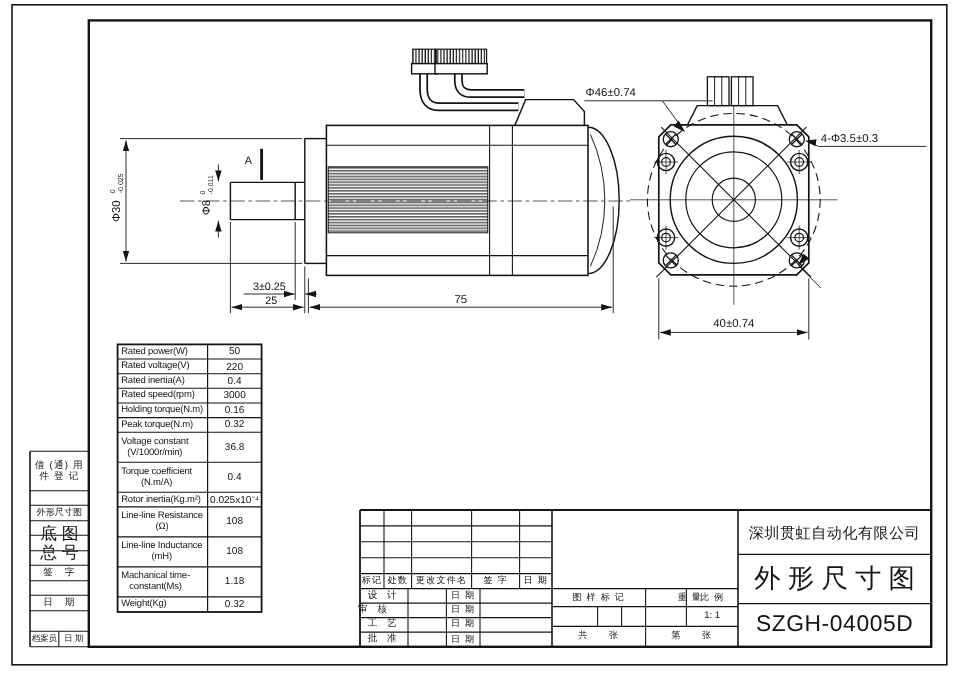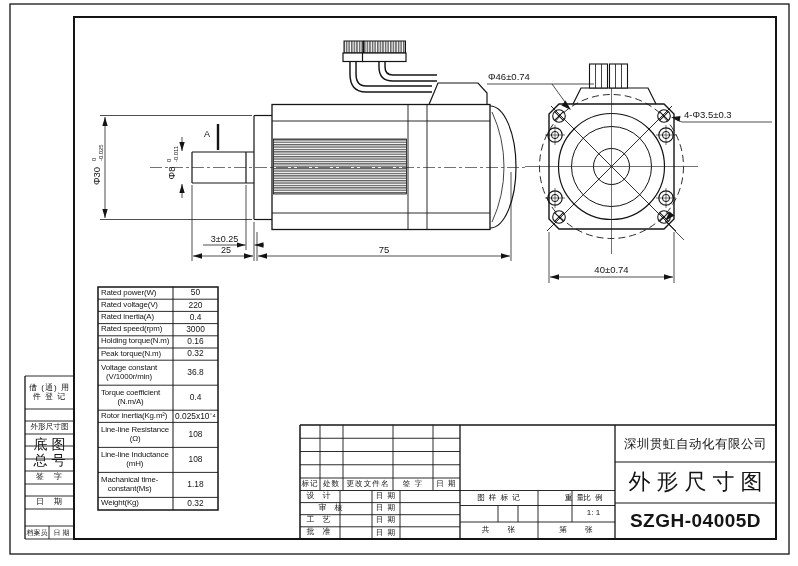--- a/index.html
+++ b/index.html
@@ -10,21 +10,21 @@
   .t{position:absolute;display:flex;align-items:center;justify-content:center;
      text-align:center;line-height:1.12;white-space:pre-line;box-sizing:border-box;}
   .tl{justify-content:flex-start;text-align:center;padding-left:2px;}
   .sl{font-size:7.9px;letter-spacing:-0.15px;}
   .sv{font-size:8.4px;}
   .tb{font-size:7.6px;letter-spacing:1px;}
   .role{font-size:8px;letter-spacing:3px;}
   .lp{font-size:8px;letter-spacing:1px;}
   .company{font-size:12.5px;letter-spacing:0.5px;}
   .doctitle{font-size:22px;letter-spacing:6px;text-indent:6px;border-radius:20px;}
-  .model{font-size:19px;font-weight:bold;letter-spacing:0.5px;}
+  .model{font-size:19px;font-weight:normal;letter-spacing:0.5px;}
 </style>
 </head>
 <body>
 
 <svg width="798" height="566" viewBox="0 0 798 566">
   <defs>
     <marker id="ah" markerWidth="10" markerHeight="8" refX="9" refY="4" orient="auto-start-reverse" markerUnits="userSpaceOnUse">
       <path d="M0,1.3 L9,4 L0,6.7 Z" fill="#141414"></path>
     </marker>
     <pattern id="fins" width="4" height="2.4" patternUnits="userSpaceOnUse">
@@ -318,21 +318,21 @@
 
 <div>
   <div class="t tb" style="left:300px;top:478px;width:20px;height:12.5px">标记</div>
   <div class="t tb" style="left:320px;top:478px;width:23px;height:12.5px">处数</div>
   <div class="t tb" style="left:343px;top:478px;width:50px;height:12.5px">更改文件名</div>
   <div class="t tb" style="left:393px;top:478px;width:40px;height:12.5px">签 字</div>
   <div class="t tb" style="left:433px;top:478px;width:27px;height:12.5px">日 期</div>
 
   <div class="t role" style="left:300px;top:490.5px;width:40px;height:12.1px">设 计</div>
   <div class="t tb" style="left:372px;top:490.5px;width:28px;height:12.1px">日 期</div>
-  <div class="t role" style="left:312px;top:502.6px;width:40px;height:12.1px">审 核</div>
+  <div class="t role" style="left:292px;top:502.6px;width:40px;height:12.1px">审 核</div>
   <div class="t tb" style="left:372px;top:502.6px;width:28px;height:12.1px">日 期</div>
   <div class="t role" style="left:300px;top:514.7px;width:40px;height:12.1px">工 艺</div>
   <div class="t tb" style="left:372px;top:514.7px;width:28px;height:12.1px">日 期</div>
   <div class="t role" style="left:300px;top:526.8px;width:40px;height:12.2px">批 准</div>
   <div class="t tb" style="left:372px;top:526.8px;width:28px;height:12.2px">日 期</div>
 
   <div class="t tb" style="left:460px;top:490.5px;width:78px;height:15px">图 样 标 记</div>
   <div class="t tb" style="left:558px;top:490.5px;width:34px;height:15px">重 量</div>
   <div class="t tb" style="left:572px;top:490.5px;width:43px;height:15px">比 例</div>
   <div class="t" style="left:572px;top:505.5px;width:43px;height:16.5px;font-size:8px">1: 1</div>

